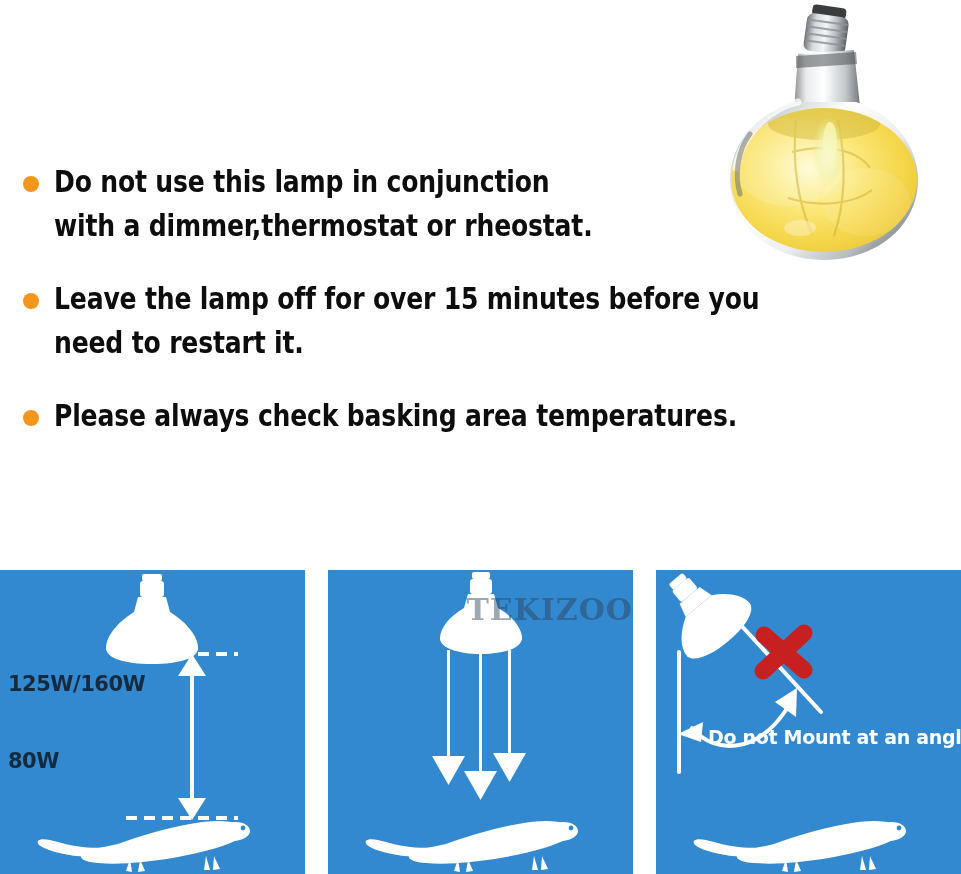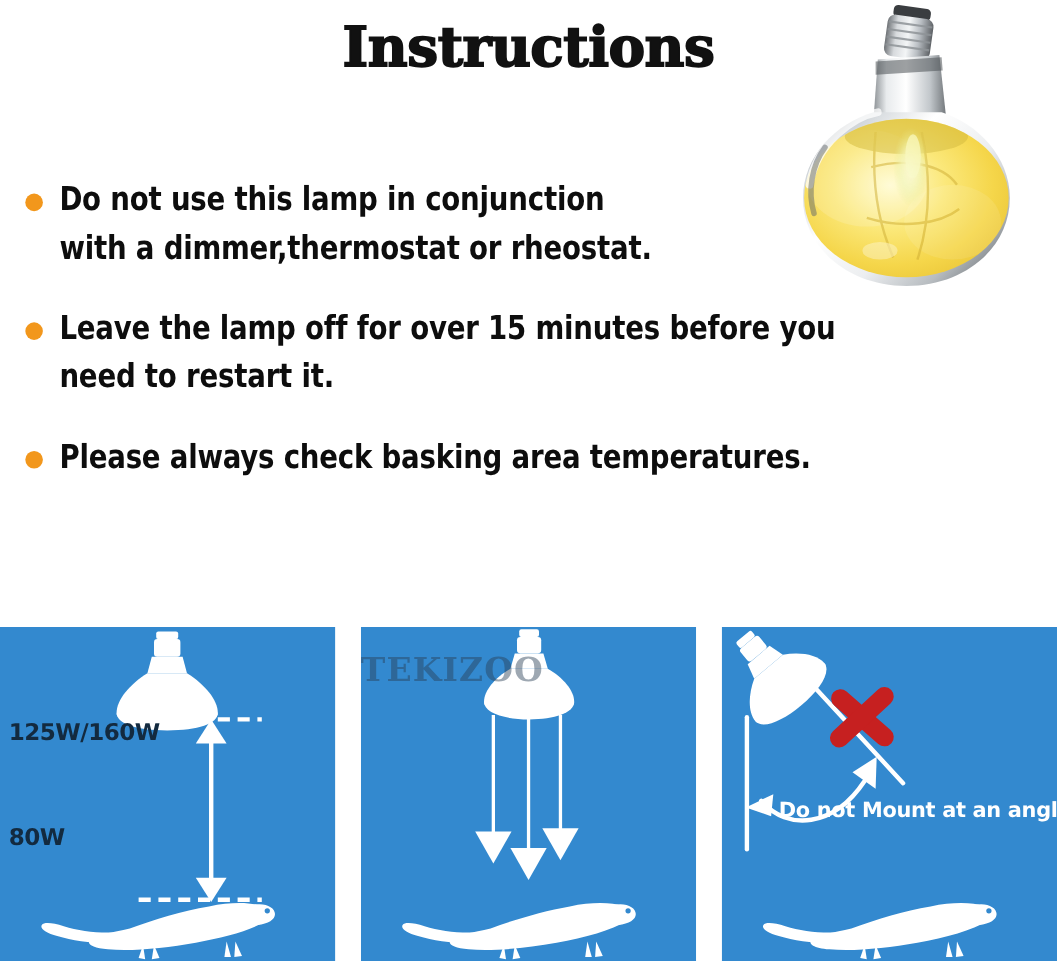--- a/index.html
+++ b/index.html
@@ -96,21 +96,21 @@
     overflow: hidden;
   }
   .panel svg { display: block; }
 
   
   .watermark {
     position: absolute;
     left: 0;
     top: 22px;
     width: 100%;
-    text-align: left;
+    text-align: right;
     font-family: "DejaVu Serif", serif;
     font-weight: bold;
     font-size: 30px;
     letter-spacing: 1px;
     color: rgba(40, 62, 84, 0.45);
     pointer-events: none;
   }
 
   
   .dist-label {
@@ -124,42 +124,41 @@
     color: #132a3f;
     font-size: 21px;
     letter-spacing: -0.5px;
   }
   .dist-label .dist {
     display: block;
     color: #ffffff;
     font-size: 21px;
     letter-spacing: -0.5px;
   }
-  #label-high { left: 8px; top: 85px; }
+  #label-high { left: 8px; top: 103px; }
   #label-low  { left: 8px; top: 180px; }
 
   
   .angle-caption {
     position: absolute;
     left: 52px;
     top: 156px;
     color: #ffffff;
     font-family: "DejaVu Sans", sans-serif;
     font-weight: bold;
     font-size: 19px;
     letter-spacing: -0.3px;
     white-space: nowrap;
   }
 </style>
 </head>
 <body>
 
 <div id="page">
 
-  <div class="title">Instructions</div>
 
   <div class="product-photo">
     <svg width="272" height="272" viewBox="0 0 272 272" aria-hidden="true">
       <defs>
         <linearGradient id="screwG" x1="0" y1="0" x2="1" y2="0">
           <stop offset="0%" stop-color="#6e7276"></stop>
           <stop offset="22%" stop-color="#d7dadd"></stop>
           <stop offset="48%" stop-color="#f3f5f6"></stop>
           <stop offset="72%" stop-color="#b9bec3"></stop>
           <stop offset="100%" stop-color="#5d6165"></stop>

